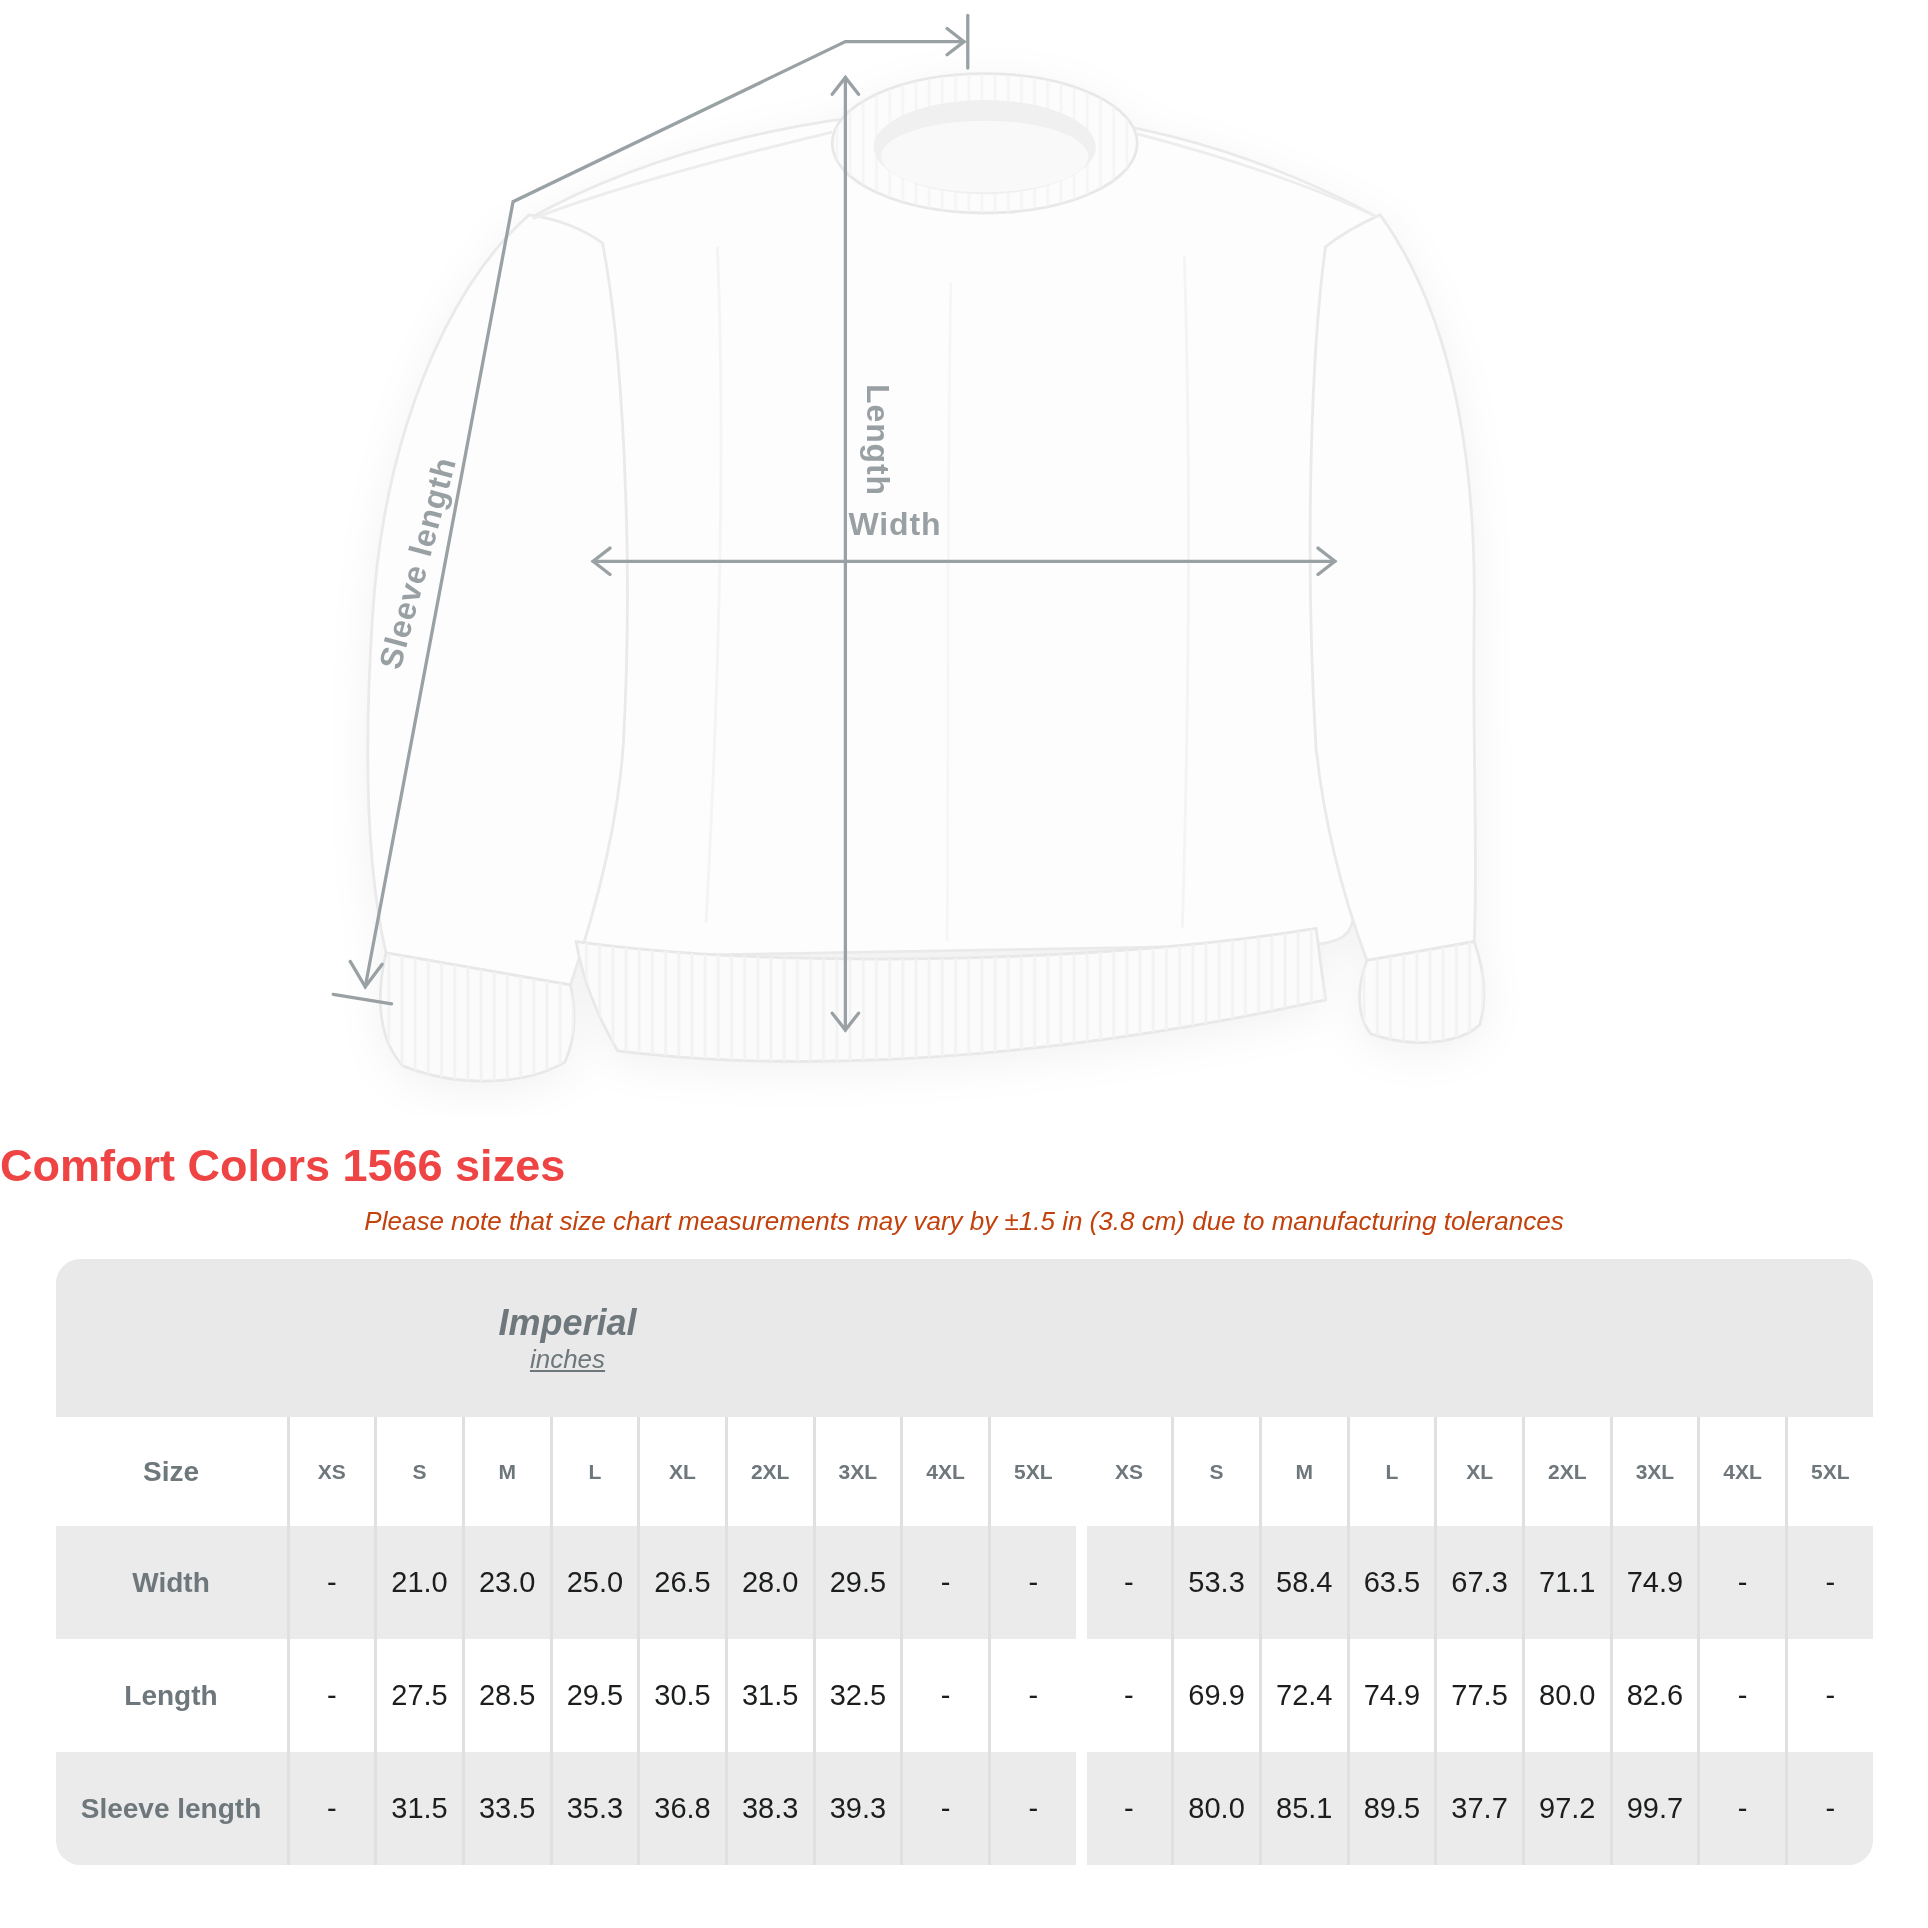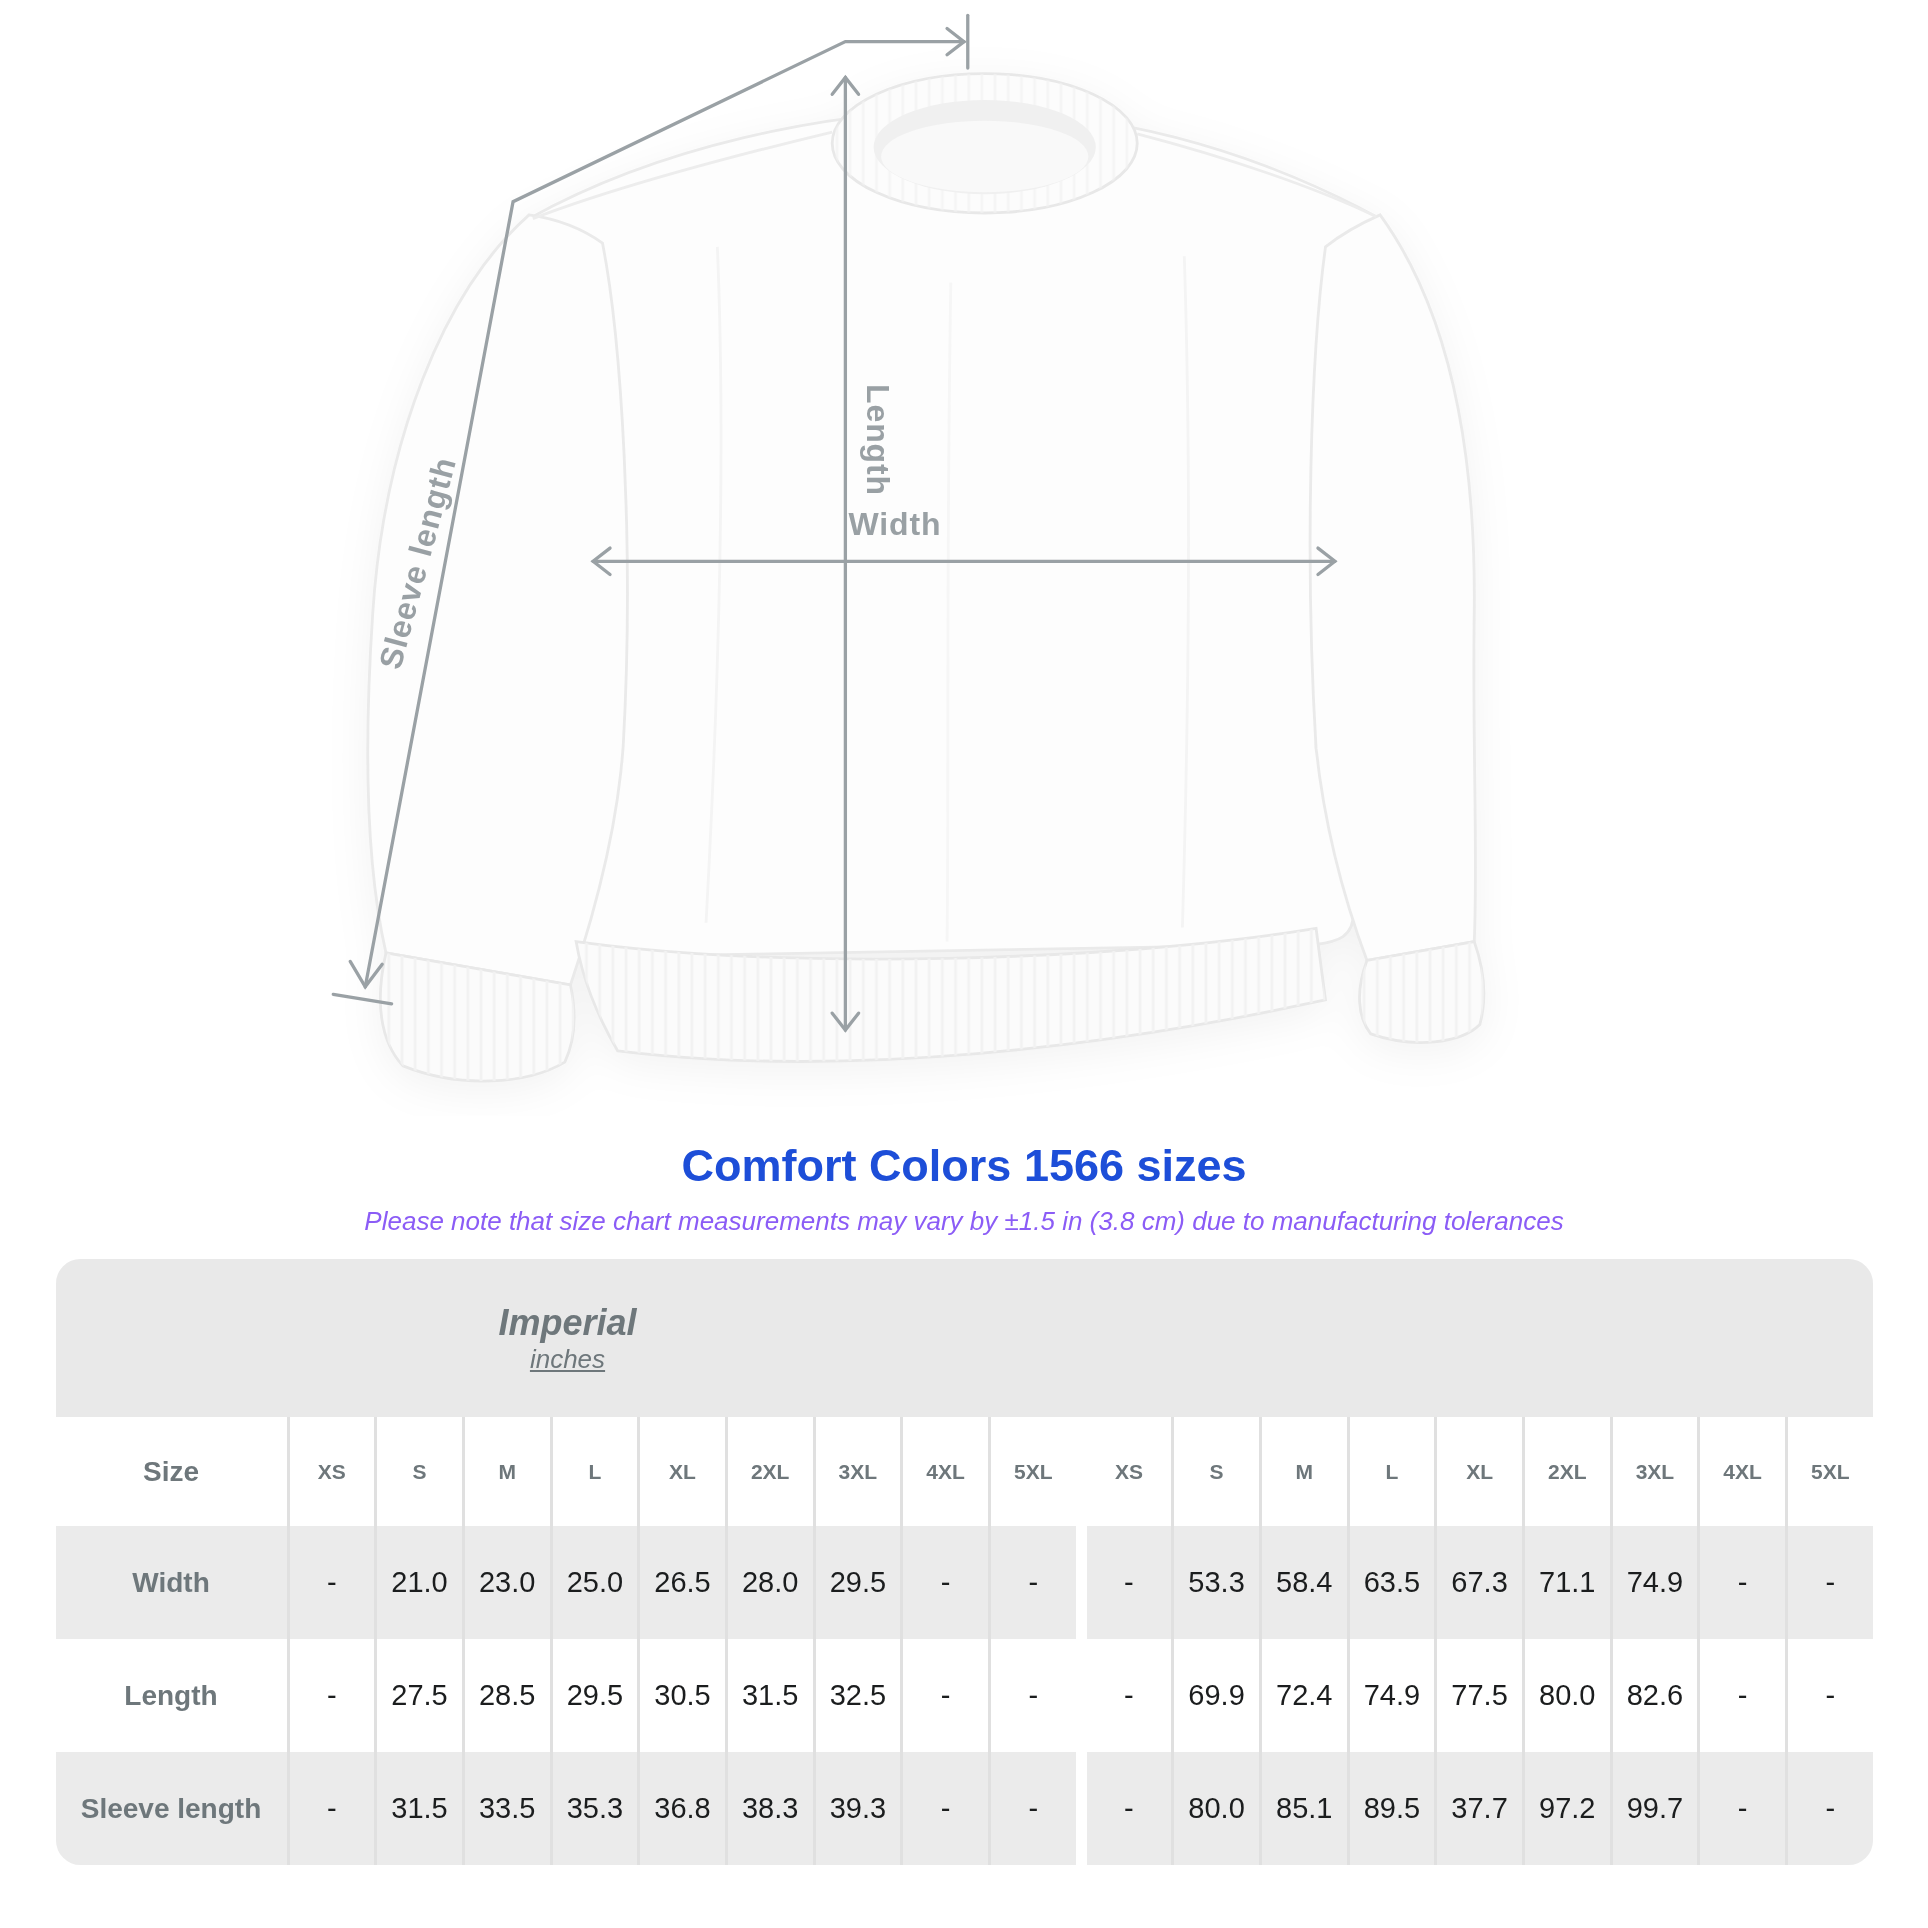--- a/index.html
+++ b/index.html
@@ -13,26 +13,26 @@
   .figure svg{position:absolute;left:0;top:0;}
   .measure-label{
     position:absolute;color:#99a0a4;font-weight:bold;font-size:32px;
     letter-spacing:0.9px;white-space:nowrap;
   }
   .label-width{left:895px;top:524px;transform:translate(-50%,-50%);}
   .label-length{left:896px;top:384px;transform:rotate(90deg);transform-origin:0 0;}
   .label-sleeve{left:418px;top:563px;transform:translate(-50%,-50%) rotate(-75deg);}
   
   .chart-title{
-    margin:24.5px 0 0 0;text-align:center;font-size:45px;line-height:49px;
-    font-weight:bold;color:#1d4ed8;
+    margin:24.5px 0 0 0;text-align:left;font-size:45px;line-height:49px;
+    font-weight:bold;color:#ef4444;
   }
   .chart-subtitle{
     margin:15px 0 0 0;text-align:center;font-style:italic;
-    font-size:26px;line-height:32px;color:#8b5cf6;
+    font-size:26px;line-height:32px;color:#c2410c;
   }
   
   .size-table{
     width:1817px;margin:22.6px auto 0 auto;border-radius:24.5px;overflow:hidden;
     background:#ffffff;
   }
   .band{display:flex;height:158px;background:#e9e9e9;}
   .band-sec{display:flex;flex-direction:column;align-items:center;justify-content:center;gap:0;}
   .band-sec.imperial{width:1024px;}
   .band-sec.metric{width:794px;}

